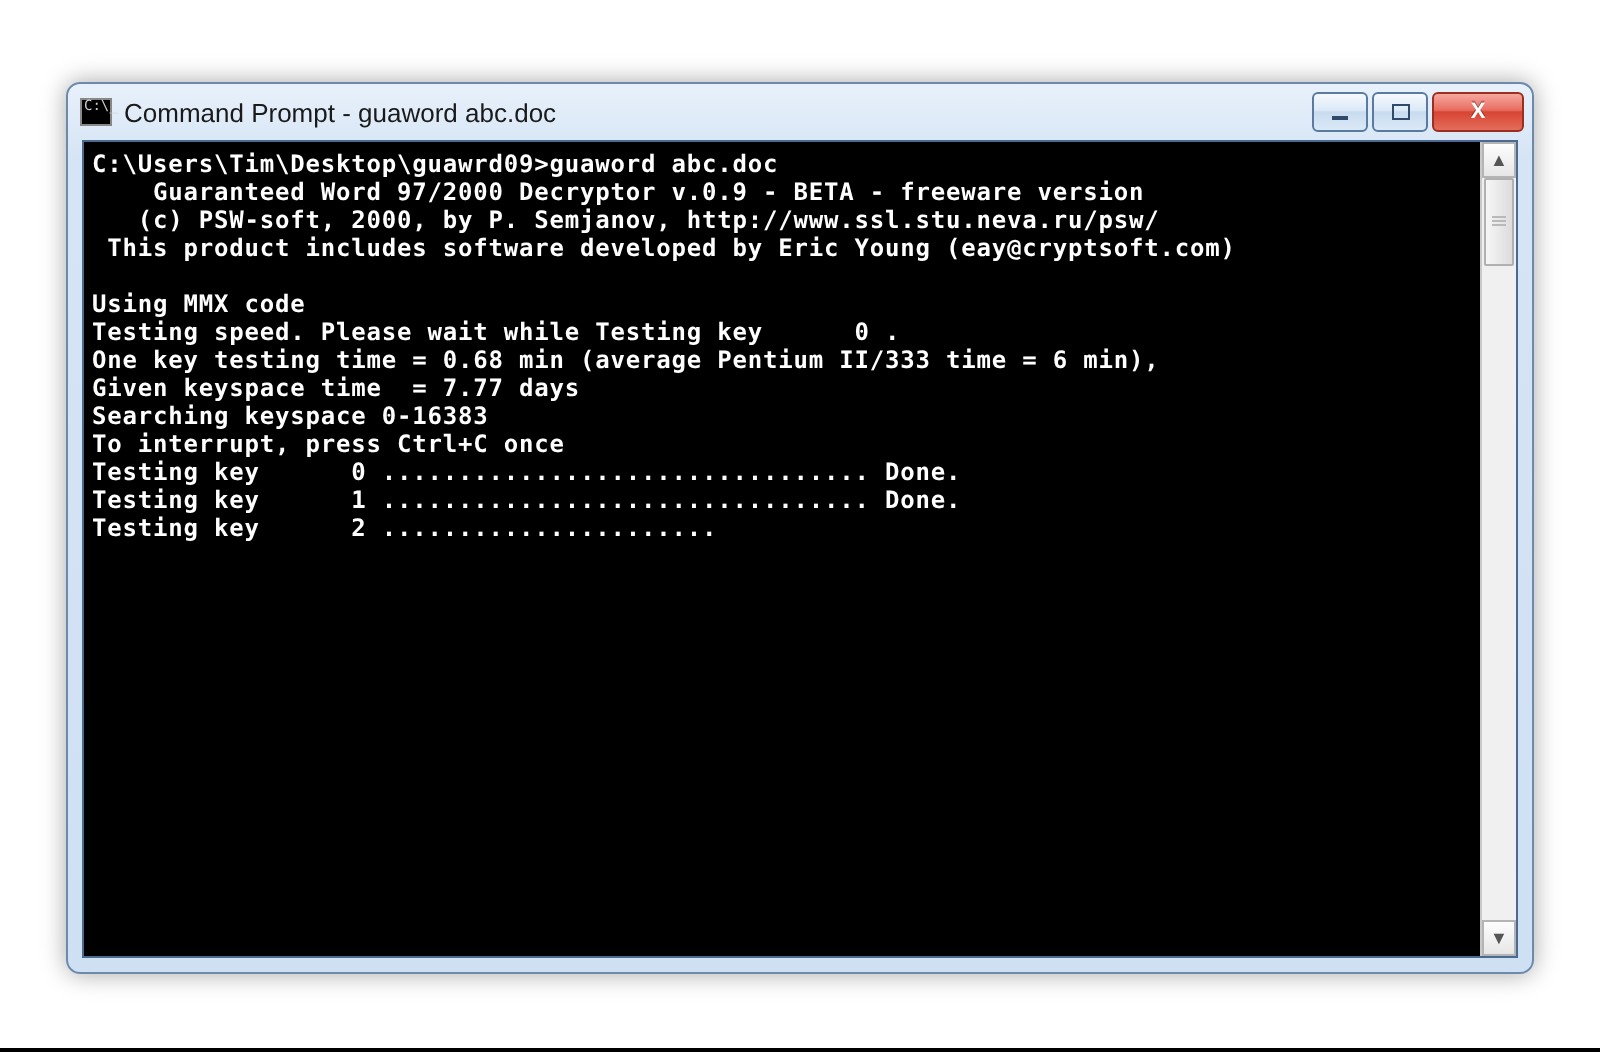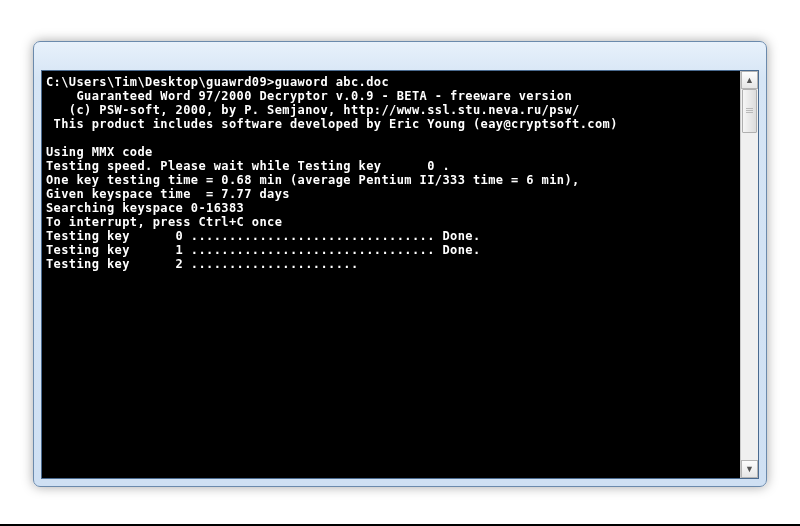--- a/index.html
+++ b/index.html
@@ -149,20 +149,35 @@
       content:"";
       position:absolute;
       left:3px; right:3px; top:50%; height:6px; margin-top:-3px;
       background: repeating-linear-gradient(to bottom, #b9b9b9 0 1px, transparent 1px 2px);
     }
   </style>
 </head>
 <body>
 
 <div class="window">
+  <div class="titlebar">
+    <div class="app-icon"></div>
+    <div class="title-text">Command Prompt - guaword  abc.doc</div>
+    <div class="win-buttons">
+      <div class="win-btn btn-min" title="Minimize">
+          <span class="min-glyph"></span>
+        </div>
+      <div class="win-btn btn-max" title="Maximize">
+          <span class="max-glyph"></span>
+        </div>
+      <div class="win-btn btn-close" title="Close">
+          <span>X</span>
+        </div>
+    </div>
+  </div>
   <div class="client-area">
     <div class="terminal"><span>C:\Users\Tim\Desktop\guawrd09&gt;</span><span>guaword abc.doc</span>
 <span>    Guaranteed Word 97/2000 Decryptor v.0.9 - BETA - freeware version</span>
 <span>   (c) PSW-soft, 2000, by P. Semjanov, http://www.ssl.stu.neva.ru/psw/</span>
 <span> This product includes software developed by Eric Young (eay@cryptsoft.com)</span>
 <span></span>
 <span>Using MMX code</span>
 <span>Testing speed. Please wait while Testing key      0 .</span>
 <span>One key testing time = 0.68 min (average Pentium II/333 time = 6 min),</span>
 <span>Given keyspace time  = 7.77 days</span>

